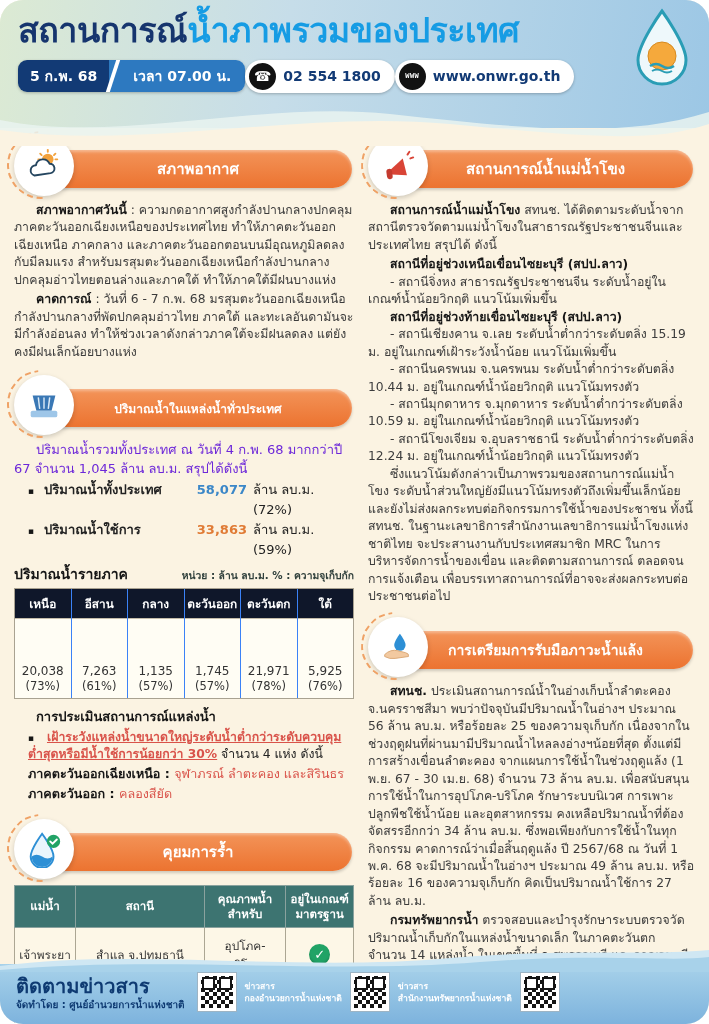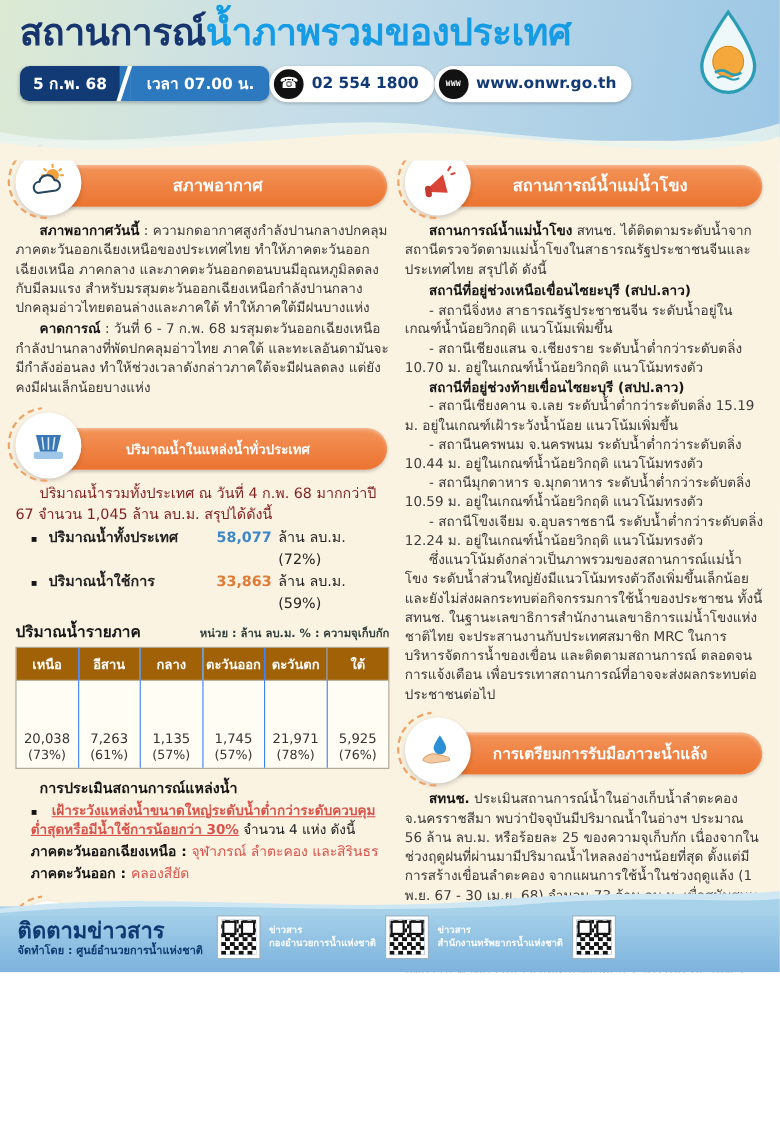--- a/index.html
+++ b/index.html
@@ -1,18 +1,18 @@
 <!DOCTYPE html>
 <html><head>
 <meta charset="utf-8">
 <style>
   * { margin:0; padding:0; box-sizing:border-box; }
   html,body { width:709px; }
   body { font-family:"DejaVu Sans", sans-serif; }
-  .page { position:relative; width:709px; height:884px; background:#fbf3e2; overflow:hidden; }
+  .page { position:relative; width:709px; height:1024px; background:#fbf3e2; overflow:hidden;border-radius:23px; }
 
   
   .header { position:relative; height:128px; background:linear-gradient(100deg,#dcead3 0%,#c6dde9 40%,#9cc7e5 100%); padding:10px 16px 0 18px; z-index:3; }
   .hdr-wave { position:absolute; left:0; bottom:-18px; width:709px; height:46px; z-index:1; pointer-events:none; }
   .title-line { position:relative; z-index:2; font-size:34px; font-weight:800; letter-spacing:-0.5px; line-height:1.2; }
   .title-prefix { color:#16356e; }
   .title-main { color:#169ce4; }
   .logo { position:absolute; right:16px; top:8px; z-index:2; }
   .pill-row { position:relative; z-index:2; display:flex; align-items:center; gap:0; margin-top:9px; }
   .datetime-pill { display:flex; align-items:stretch; border-radius:9px; overflow:hidden; font-weight:bold; font-size:14px; color:#fff; box-shadow:0 1px 3px rgba(0,0,0,.25); }
@@ -50,21 +50,21 @@
   .vb-value.orange { color:#e07b35; }
   .vb-unit { color:#222; }
 
   .table-caption { display:flex; justify-content:space-between; align-items:baseline; margin-top:2px; }
   .tc-title { font-size:14px; font-weight:bold; color:#161616; }
   .tc-unit { font-size:10.3px; font-weight:bold; color:#30403c; }
 
   .rt { display:flex; border:1px solid #a9a291; background:#fffdf4; margin-top:3px; }
   .rt-col { flex:1; text-align:center; border-left:1px solid #3b82f6; }
   .rt-col:first-child { border-left:none; }
-  .rt-head { background:#a16207; color:#fff; font-size:11.8px; font-weight:bold; padding:5px 0; border-bottom:1px solid #c4bcaa; }
+  .rt-head { background:#0f172a; color:#fff; font-size:11.8px; font-weight:bold; padding:5px 0; border-bottom:1px solid #c4bcaa; }
   .rt-val { font-size:12px; color:#333; padding:5px 0 0;margin-top:40px; }
   .rt-pct { font-size:11.5px; color:#333; padding:1px 0 5px; }
 
   .assess-title { font-size:13px; font-weight:bold; color:#161616; margin-top:7px; text-indent:22px; }
   .assess-bullet { font-size:12.3px; line-height:1.45; color:#222; padding-left:14px; margin-top:2px; }
   .warn-red { color:#d9534a; font-weight:bold; text-decoration:underline; }
   .assess-line { font-size:12.6px; line-height:1.55; padding-left:14px; }
   .al-label { font-weight:bold; color:#161616; }
   .al-value { color:#d9534a; }
 
@@ -159,21 +159,21 @@
               <rect x="6" y="26" width="28" height="7" rx="2" fill="#9ec6e8"></rect>
               <g stroke="#dcebf7" stroke-width="1.5">
                   <line x1="14" y1="12" x2="15.5" y2="24"></line>
                   <line x1="20" y1="12" x2="20" y2="24"></line>
                   <line x1="26" y1="12" x2="24.5" y2="24"></line>
                 </g>
             </svg>
           </div>
           <div class="sec-band" style="font-size:12px;">ปริมาณน้ำในแหล่งน้ำทั่วประเทศ</div>
         </div>
-        <p class="para" style="font-size:13px;color:#7f1d1d;">ปริมาณน้ำรวมทั้งประเทศ ณ วันที่ 4 ก.พ. 68 มากกว่าปี 67 จำนวน 1,045 ล้าน ลบ.ม. สรุปได้ดังนี้</p>
+        <p class="para" style="font-size:13px;color:#6d28d9;">ปริมาณน้ำรวมทั้งประเทศ ณ วันที่ 4 ก.พ. 68 มากกว่าปี 67 จำนวน 1,045 ล้าน ลบ.ม. สรุปได้ดังนี้</p>
         <div class="vol-bullet">
           <span class="vb-marker">▪</span>
           <span class="vb-label">ปริมาณน้ำทั้งประเทศ</span>
           <span class="vb-value blue">58,077</span>
           <span class="vb-unit">ล้าน ลบ.ม. (72%)</span>
         </div>
         <div class="vol-bullet">
           <span class="vb-marker">▪</span>
           <span class="vb-label">ปริมาณน้ำใช้การ</span>
           <span class="vb-value orange">33,863</span>
@@ -291,21 +291,20 @@
                   <line x1="30" y1="8" x2="32" y2="5"></line>
                   <line x1="33" y1="12" x2="36" y2="11"></line>
                 </g>
             </svg>
           </div>
           <div class="sec-band">สถานการณ์น้ำแม่น้ำโขง</div>
         </div>
         <p class="para"><span class="lead">สถานการณ์น้ำแม่น้ำโขง</span><span> สทนช. ได้ติดตามระดับน้ำจากสถานีตรวจวัดตามแม่น้ำโขงในสาธารณรัฐประชาชนจีนและประเทศไทย สรุปได้ ดังนี้</span></p>
         <div class="sub-bold">สถานีที่อยู่ช่วงเหนือเขื่อนไซยะบุรี (สปป.ลาว)</div>
         <div class="st-item">- สถานีจิ่งหง สาธารณรัฐประชาชนจีน ระดับน้ำอยู่ในเกณฑ์น้ำน้อยวิกฤติ แนวโน้มเพิ่มขึ้น</div>
-        <div class="st-item">- สถานีเชียงแสน จ.เชียงราย ระดับน้ำต่ำกว่าระดับตลิ่ง 10.70 ม. อยู่ในเกณฑ์น้ำน้อยวิกฤติ แนวโน้มทรงตัว</div>
         <div class="sub-bold">สถานีที่อยู่ช่วงท้ายเขื่อนไซยะบุรี (สปป.ลาว)</div>
         <div class="st-item">- สถานีเชียงคาน จ.เลย ระดับน้ำต่ำกว่าระดับตลิ่ง 15.19 ม. อยู่ในเกณฑ์เฝ้าระวังน้ำน้อย แนวโน้มเพิ่มขึ้น</div>
         <div class="st-item">- สถานีนครพนม จ.นครพนม ระดับน้ำต่ำกว่าระดับตลิ่ง 10.44 ม. อยู่ในเกณฑ์น้ำน้อยวิกฤติ แนวโน้มทรงตัว</div>
         <div class="st-item">- สถานีมุกดาหาร จ.มุกดาหาร ระดับน้ำต่ำกว่าระดับตลิ่ง 10.59 ม. อยู่ในเกณฑ์น้ำน้อยวิกฤติ แนวโน้มทรงตัว</div>
         <div class="st-item">- สถานีโขงเจียม จ.อุบลราชธานี ระดับน้ำต่ำกว่าระดับตลิ่ง 12.24 ม. อยู่ในเกณฑ์น้ำน้อยวิกฤติ แนวโน้มทรงตัว</div>
         <p class="para">ซึ่งแนวโน้มดังกล่าวเป็นภาพรวมของสถานการณ์แม่น้ำโขง ระดับน้ำส่วนใหญ่ยังมีแนวโน้มทรงตัวถึงเพิ่มขึ้นเล็กน้อย และยังไม่ส่งผลกระทบต่อกิจกรรมการใช้น้ำของประชาชน ทั้งนี้ สทนช. ในฐานะเลขาธิการสำนักงานเลขาธิการแม่น้ำโขงแห่งชาติไทย จะประสานงานกับประเทศสมาชิก MRC ในการบริหารจัดการน้ำของเขื่อน และติดตามสถานการณ์ ตลอดจนการแจ้งเตือน เพื่อบรรเทาสถานการณ์ที่อาจจะส่งผลกระทบต่อประชาชนต่อไป</p>
       </div>
 
       <div class="sec" style="margin-top:22px;">
         <div class="sec-head">

